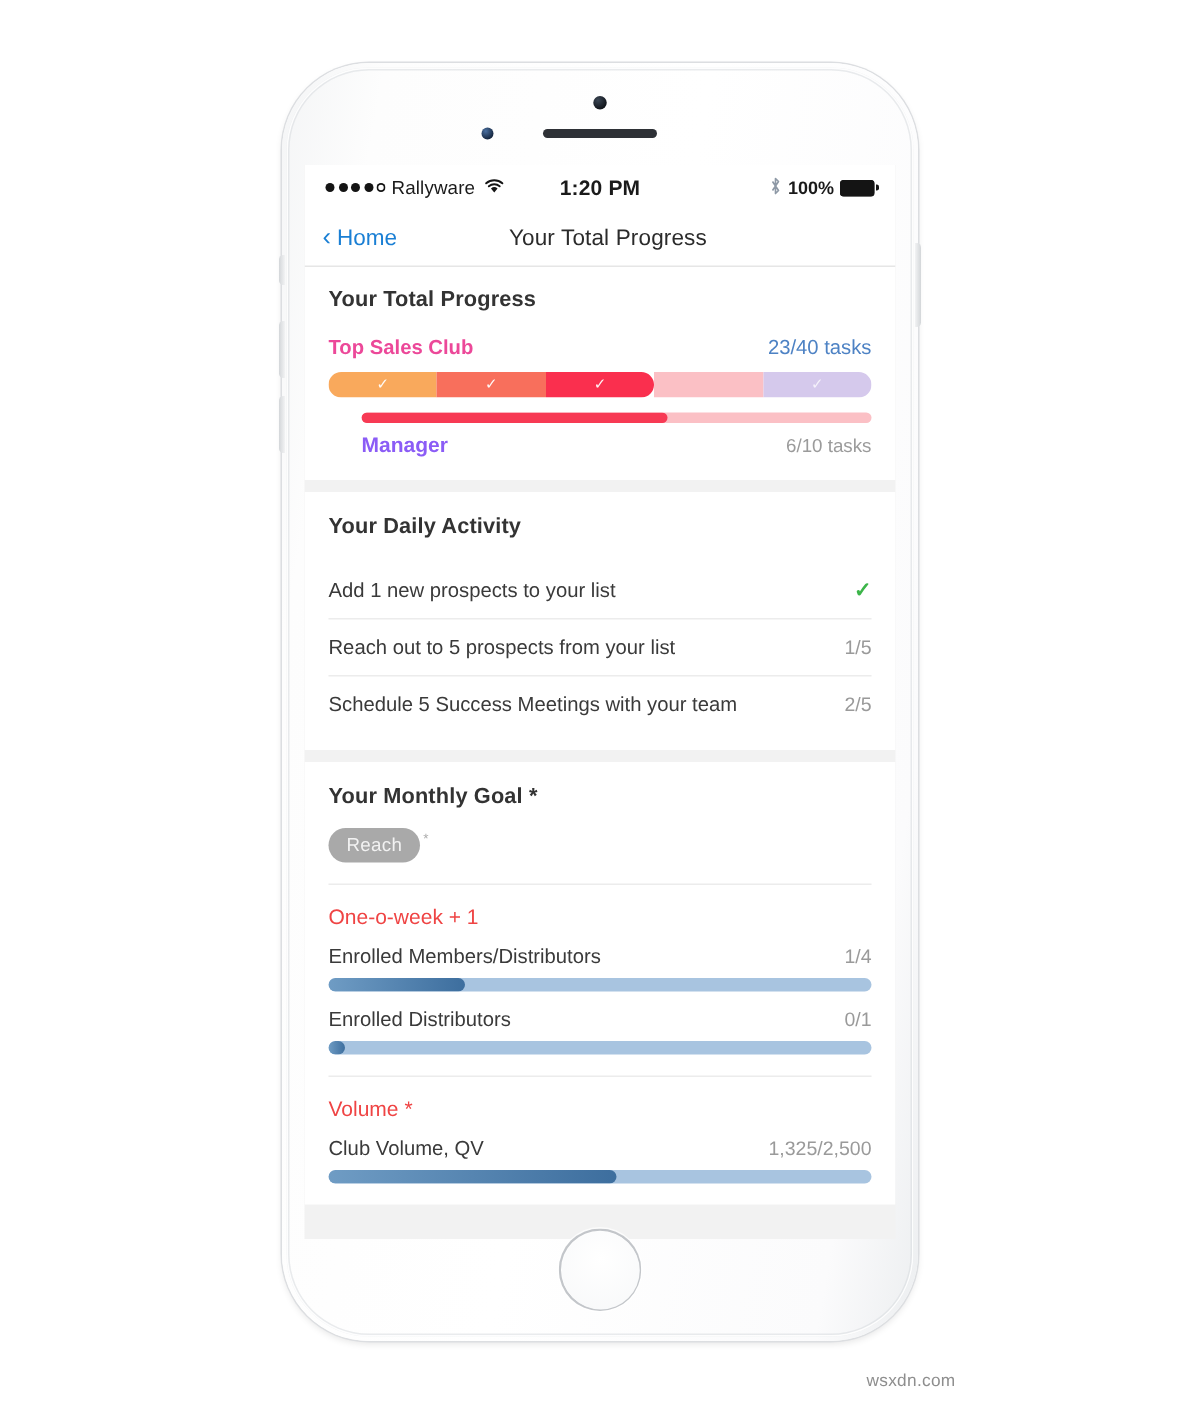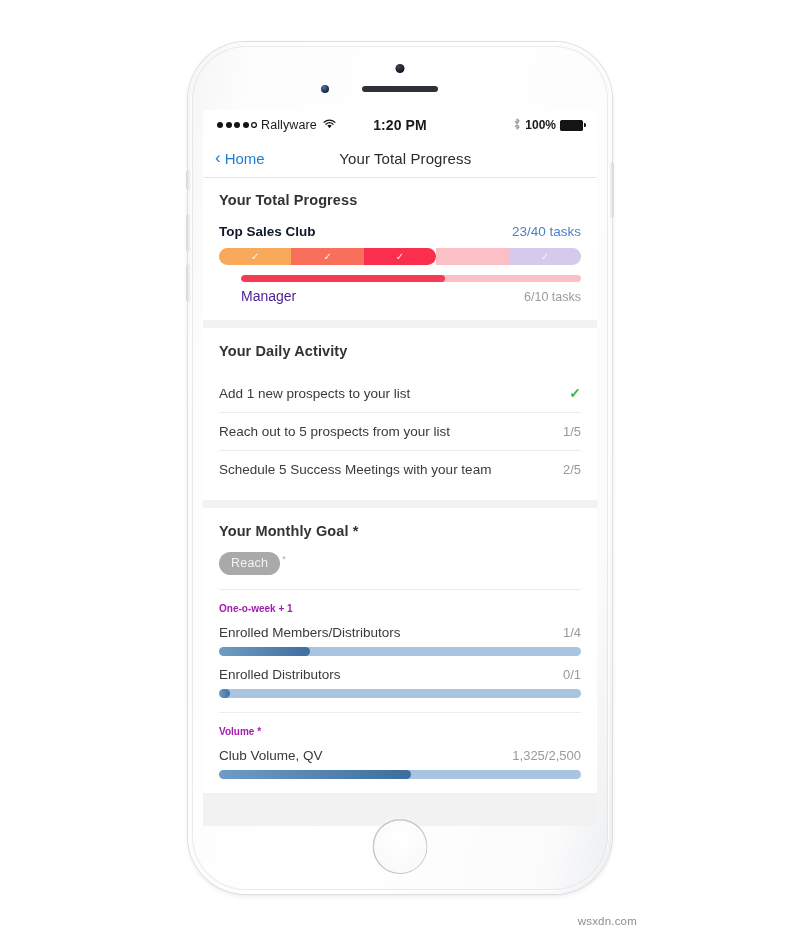--- a/index.html
+++ b/index.html
@@ -103,34 +103,34 @@
   .card + .card { margin-top: 8px; }
 
   .card-title { font-size: 14.5px; font-weight: 700; color: #333; letter-spacing: .1px; }
 
   
   .tp-card { padding-top: 14px; padding-bottom: 16px; }
   .tp-row {
     display: flex; justify-content: space-between; align-items: baseline;
     margin-top: 16px;
   }
-  .tp-label { font-size: 13.5px; font-weight: 700; color: #0f172a; }
+  .tp-label { font-size: 13.5px; font-weight: 700; color: #ec4899; }
   .tp-count { font-size: 13.5px; color: #4d82c4; }
 
   .seg-bar { display: flex; gap: 0; margin-top: 9px; height: 17px; border-radius: 9px; overflow: hidden; }
   .seg { flex: 1; display: flex; align-items: center; justify-content: center; position: relative; }
   .seg .tick { color: #fff; font-size: 10px; line-height: 1; opacity: .95; }
   .seg.cur { border-radius: 0 9px 9px 0; z-index: 2; }
   .seg.future .tick { opacity: .75; }
 
   .sub-bar { margin: 10px 0 0 22px; height: 7px; border-radius: 4px; background: #fbc0c5; overflow: hidden; }
   .sub-fill { height: 100%; border-radius: 4px; background: #f73a54; }
   .sub-row { display: flex; justify-content: space-between; align-items: baseline;
     margin: 6px 0 0 22px; }
-  .sub-rank { font-size: 14px; font-weight: 400; color: #4c1d95; }
+  .sub-rank { font-size: 14px; font-weight: 700; color: #8b5cf6; }
   .sub-count { font-size: 12.5px; color: #9b9b9b; }
 
   
   .da-card { padding-top: 15px; padding-bottom: 12px; }
   .da-list { margin-top: 12px; }
   .da-item {
     display: flex; justify-content: space-between; align-items: center;
     padding: 11px 0; font-size: 13.5px; color: #3a3a3a;
     border-top: 1px solid #ececec;
   }
@@ -141,21 +141,21 @@
   
   .mg-card { padding-top: 15px; padding-bottom: 0; }
   .pill-row { margin-top: 13px; padding-bottom: 14px; display: flex; align-items: flex-start; gap: 2px; }
   .pill {
     background: #a9a9a9; color: #f2f2f2; font-size: 12.5px;
     padding: 4px 12px 5px; border-radius: 12px; letter-spacing: .2px;
   }
   .pill-star { font-size: 9px; color: #a9a9a9; margin-top: 2px; }
 
   .subsec { border-top: 1px solid #ececec; padding: 13px 0 14px; }
-  .subsec-title { font-size: 10px; font-weight: 700; color: #a21caf; }
+  .subsec-title { font-size: 14px; font-weight: 400; color: #ef4444; }
   .metric { margin-top: 11px; text-align: center; }
   .metric-row { display: flex; justify-content: space-between; align-items: baseline; }
   .metric-label { font-size: 13.5px; color: #3a3a3a; }
   .metric-val { font-size: 13px; color: #9a9a9a; }
   .blue-track { margin-top: 7px; height: 9px; border-radius: 5px; background: #a8c4e0; overflow: hidden; }
   .blue-fill { height: 100%; border-radius: 5px;
     background: linear-gradient(90deg,#6f9cc4 0%,#3d6e9e 100%); }
 
   .watermark { position: absolute; right: 14px; bottom: 14px;
     font-size: 11.5px; color: #8e8e8e; letter-spacing: .2px; }

